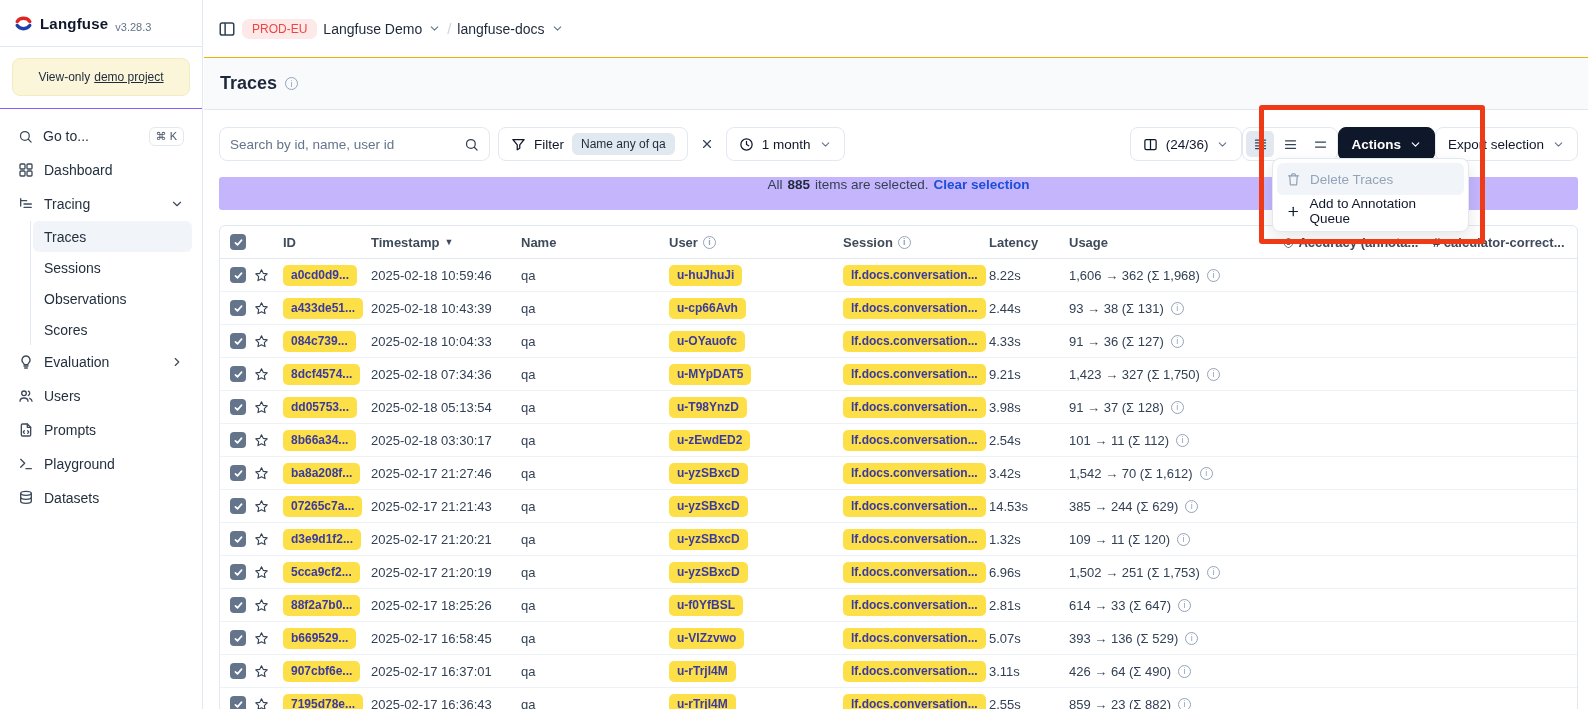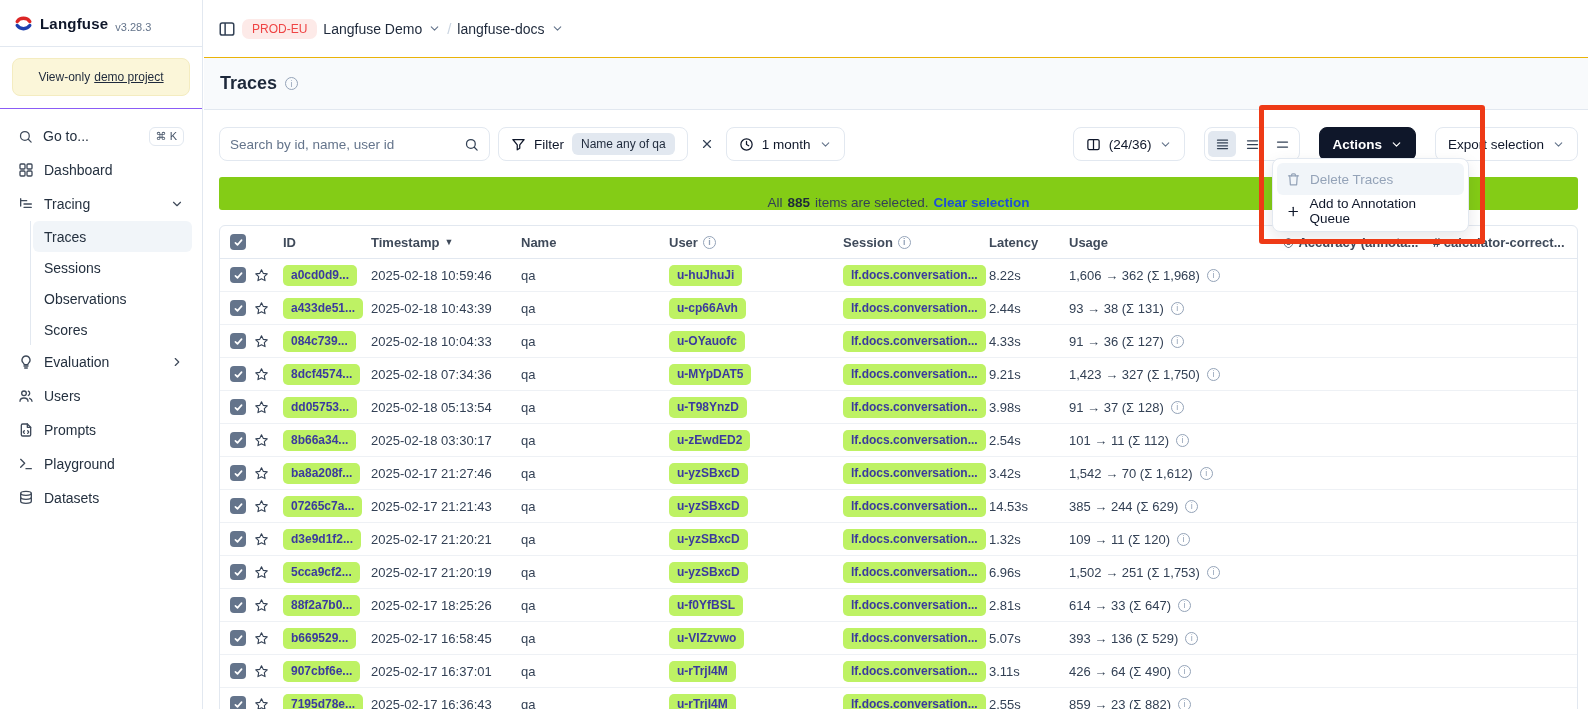--- a/index.html
+++ b/index.html
@@ -51,31 +51,31 @@
     display:flex; align-items:center; padding:0 10px; gap:8px; background:#fff; }
   .search-box input { border:none; outline:none; flex:1; font-size:13.5px; color:#1e293b;
     font-family:inherit; background:transparent; }
   .search-box input::placeholder { color:#64748b; }
   .btn { height:34px; border:1px solid #e2e8f0; border-radius:8px; background:#fff;
     display:inline-flex; align-items:center; gap:8px; padding:0 12px; font-size:13.5px;
     color:#0f172a; cursor:pointer; font-weight:500; white-space:nowrap; }
   .filter-badge { background:#e2e8f0; border-radius:6px; font-size:12px; padding:4px 9px;
     color:#1e293b; font-weight:400; }
   .icon-x { border:none; background:none; padding:4px; display:inline-flex; cursor:pointer; color:#334155; }
-  .toolbar-right { margin-left:auto; display:flex; align-items:center; gap:19px; }
+  .toolbar-right { margin-left:auto; display:flex; align-items:center; gap:0; }
   .seg { height:34px; border:1px solid #e2e8f0; border-radius:8px; display:flex;
     align-items:center; padding:3px; gap:2px; background:#fff; }
   .seg-btn { width:28px; height:26px; display:flex; align-items:center; justify-content:center;
     border-radius:5px; color:#334155; cursor:pointer; }
   .seg-btn.sel { background:#e2e8f0; }
   .btn-dark { background:#0f172a; color:#fff; border:1px solid #0f172a; font-weight:600; }
 
   
-  .sel-banner { height:33px; background:#84cc16; border-radius:3px; display:flex;
-    align-items:flex-end; justify-content:center; gap:5px; font-size:13.5px; color:#334155;
+  .sel-banner { height:33px; background:#c4b5fd; border-radius:3px; display:flex;
+    align-items:flex-start; justify-content:center; gap:5px; font-size:13.5px; color:#334155;
     margin-bottom:15px; }
   .sel-banner b { color:#1e293b; }
   .link { color:#1d4ed8; font-weight:700; cursor:pointer; }
 
   
   .table { border:1px solid #e2e8f0; border-radius:6px 6px 0 0; overflow:hidden; background:#fff; }
   .tr, .thead { display:flex; align-items:center; height:33px; border-bottom:1px solid #eef1f5; }
   .thead { border-bottom:1px solid #e2e8f0; }
   .th { font-size:13px; font-weight:600; color:#3f4a5a; display:flex; align-items:center;
     gap:5px; white-space:nowrap; overflow:hidden; }
@@ -88,21 +88,21 @@
   .c-user  { width:146px; flex:0 0 auto; }
   .c-session{ width:146px; flex:0 0 auto;margin-left:28px; }
   .c-latency{ width:80px; flex:0 0 auto; }
   .c-usage { width:214px; flex:0 0 auto; }
   .c-s1 { width:150px; flex:0 0 auto; }
   .c-s2 { width:150px; flex:0 0 auto; }
   .c-s3 { flex:1; min-width:0; }
   .checkbox { width:16px; height:16px; border-radius:4px; background:#64748b; display:inline-flex;
     align-items:center; justify-content:center; cursor:pointer; }
   .star { display:inline-flex; color:#334155; cursor:pointer; }
-  .pill { background:#bef264; color:#3b3a9e; font-weight:600; font-size:12px; padding:3.5px 8px;
+  .pill { background:#fde047; color:#3b3a9e; font-weight:600; font-size:12px; padding:3.5px 8px;
     border-radius:5px; cursor:pointer; max-width:100%; overflow:hidden; text-overflow:ellipsis;
     white-space:nowrap; }
   .sort { font-size:9px; color:#3f4a5a; }
   .info { display:inline-flex; align-items:center; justify-content:center; width:13px; height:13px;
     border:1.2px solid #94a3b8; border-radius:50%; font-size:9px; color:#94a3b8; flex:0 0 auto; }
   .info::before { content:"i"; }
   .c-usage .info { margin-left:7px; }
   .target-ic { font-size:12px; color:#3f4a5a; }
 
   

